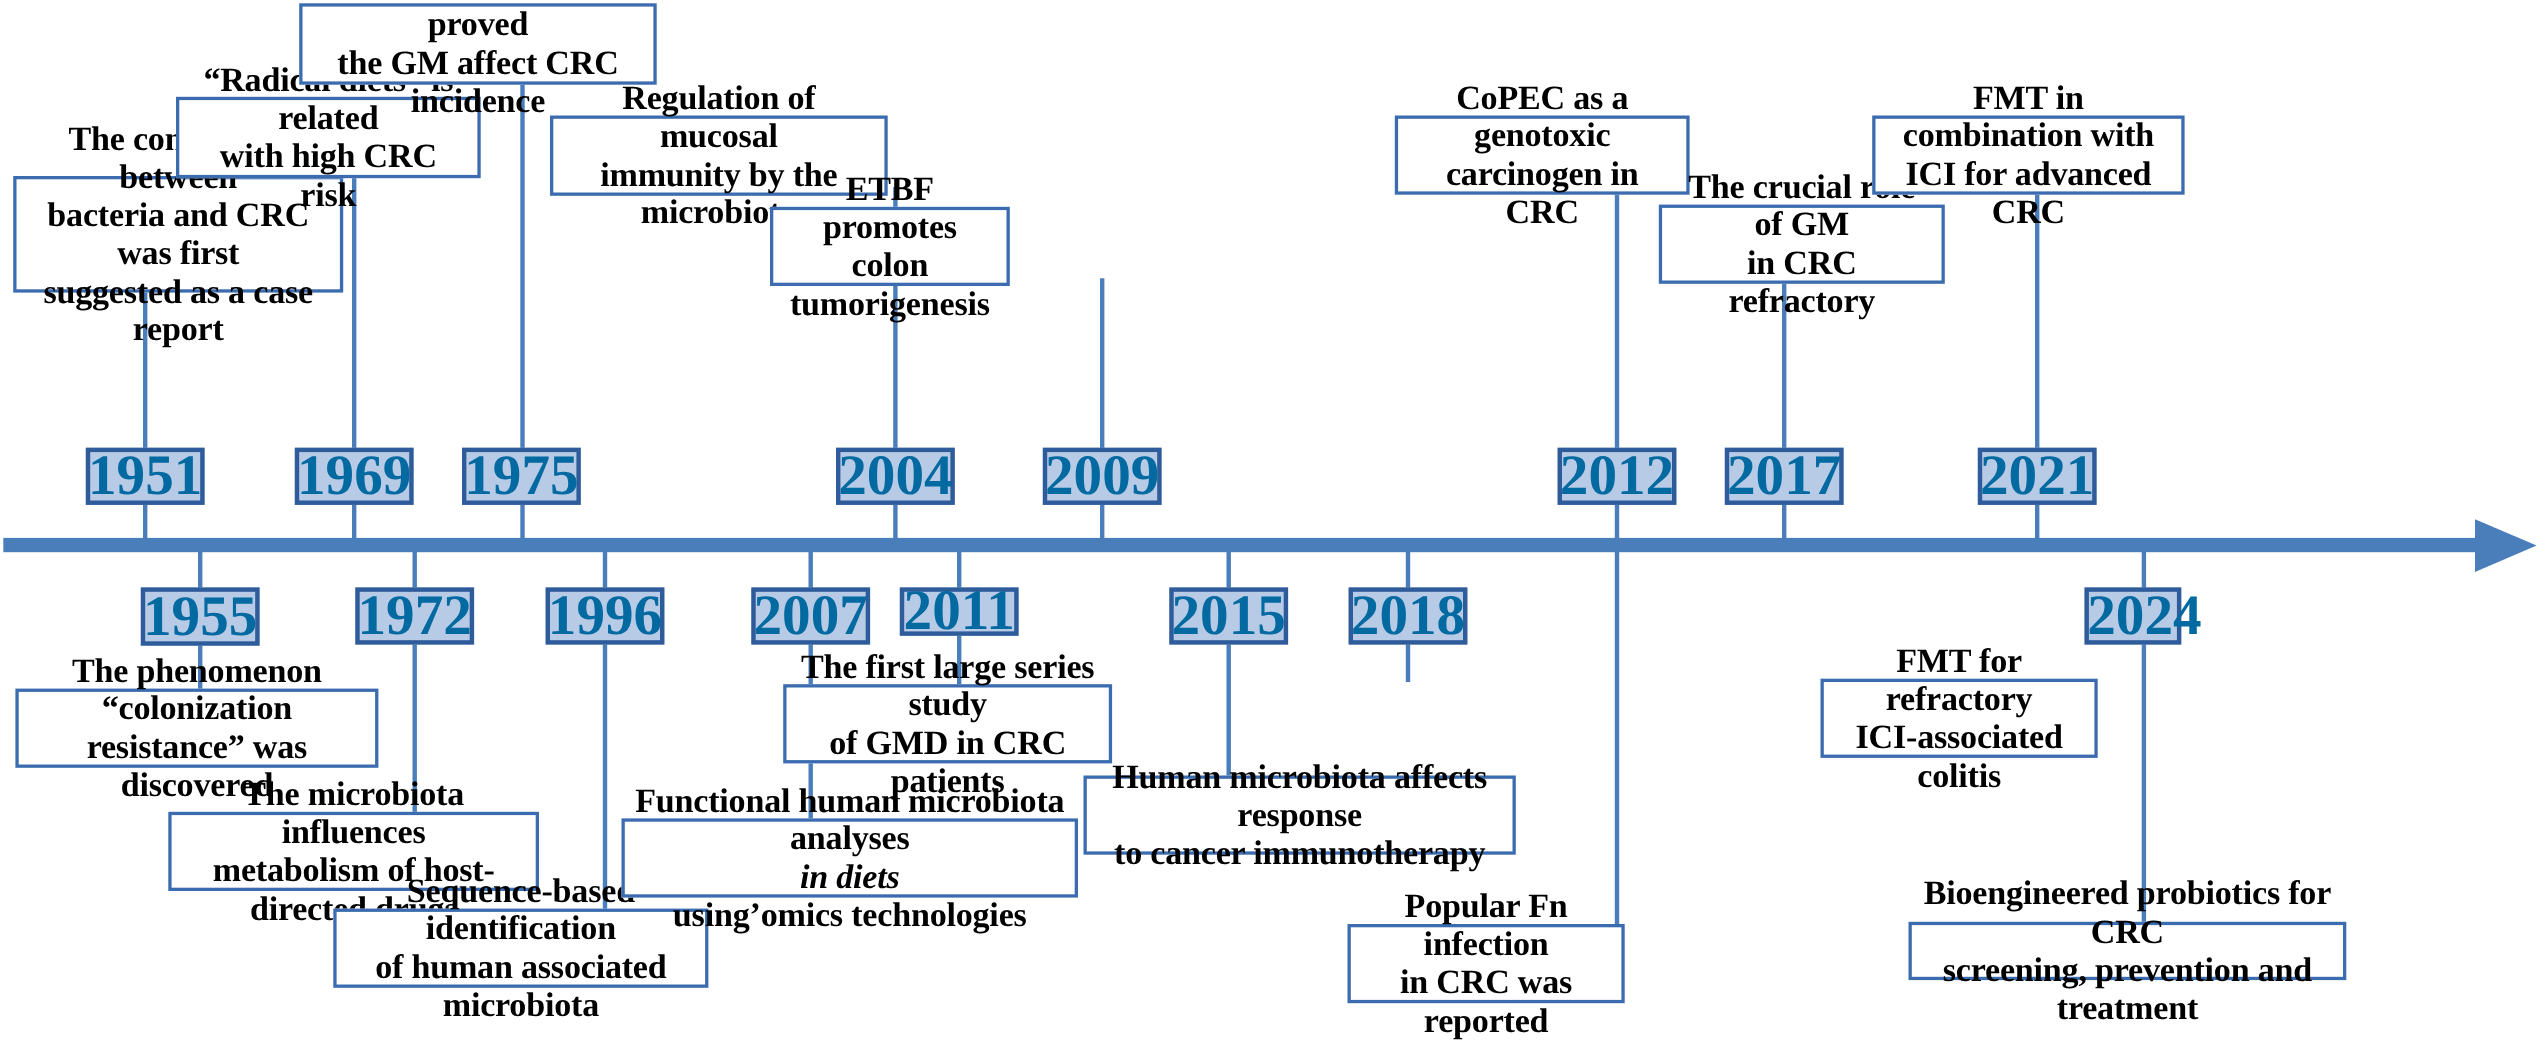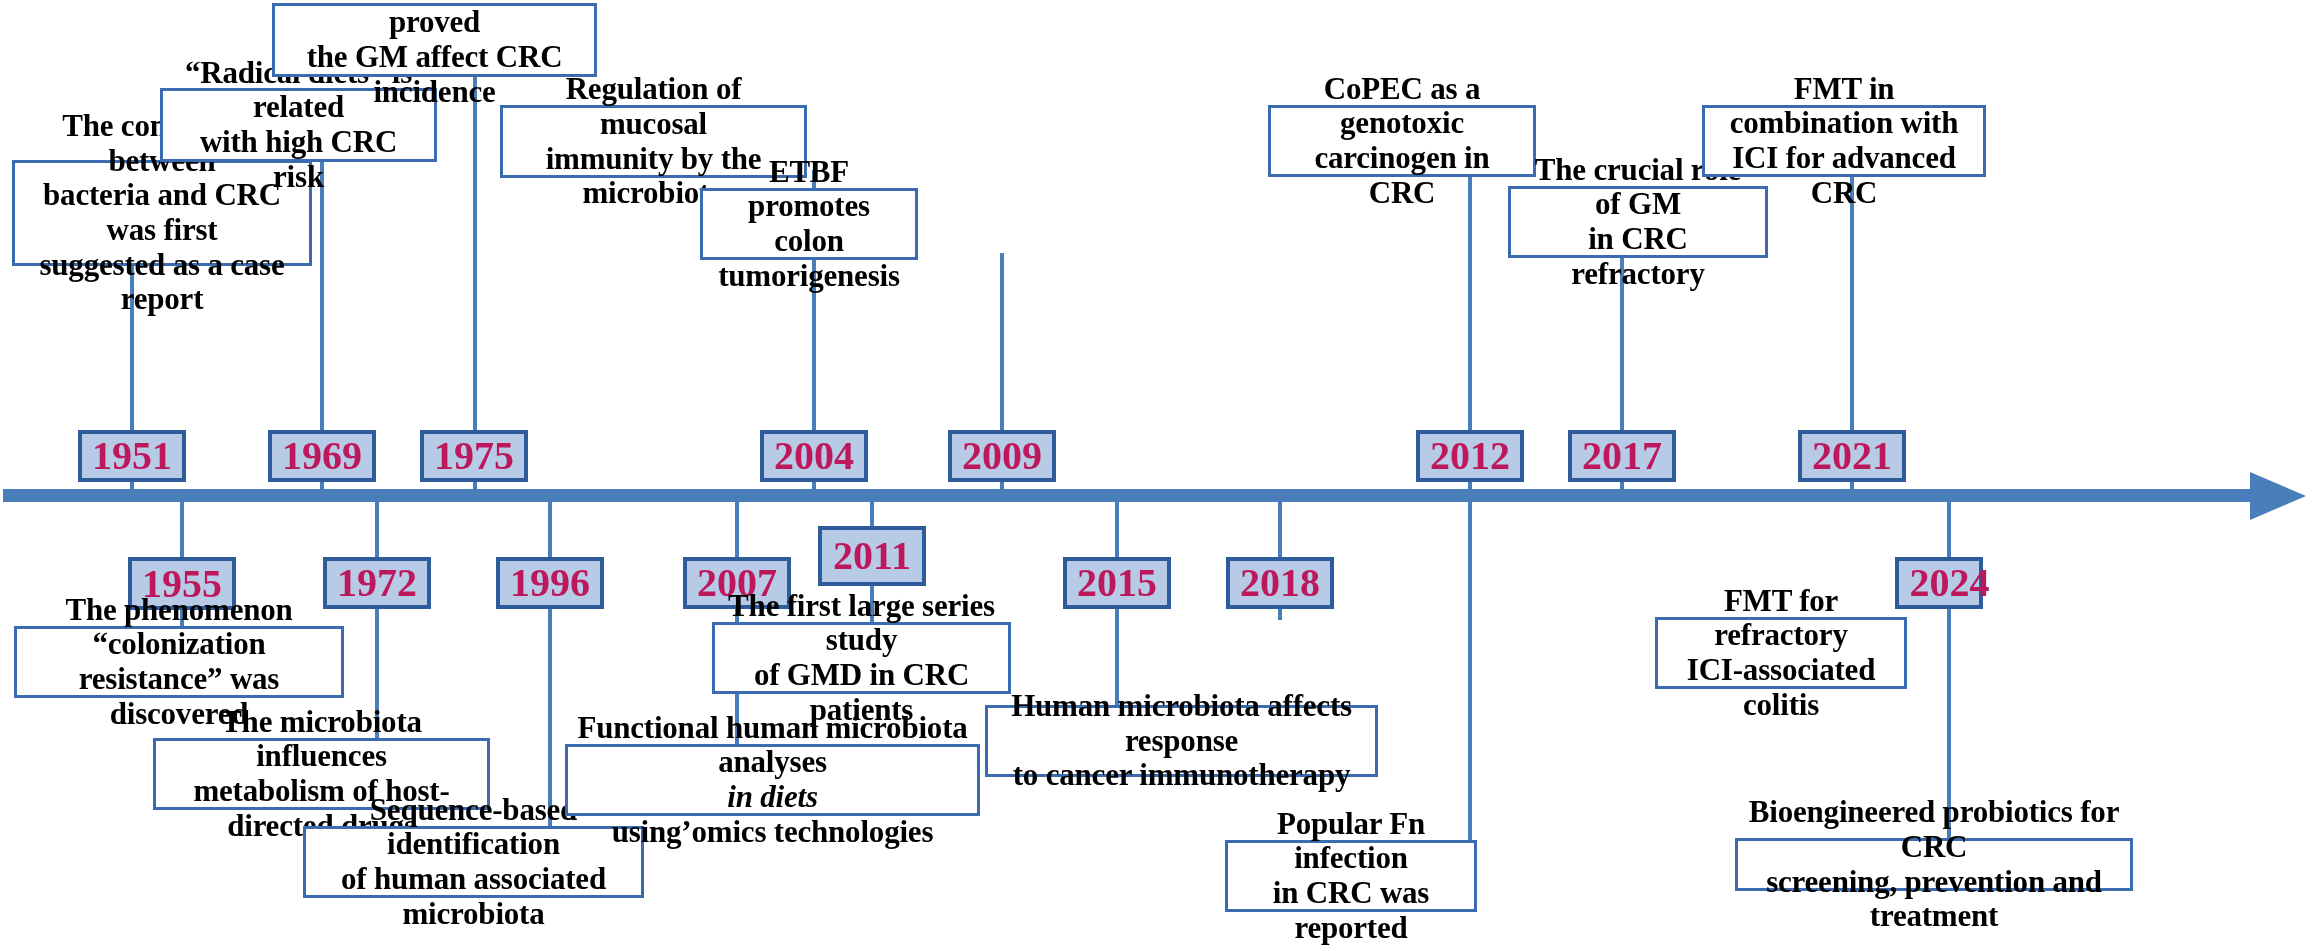--- a/index.html
+++ b/index.html
@@ -55,29 +55,28 @@
   }
   .evt span { display: block; width: 100%; }
   .evt i { font-style: italic; }
 
   
   .year {
     position: absolute;
     box-sizing: border-box;
     border: 4px solid #2e5b9a;
     background: #b7cbe6;
-    color: #be185d;
+    color: #0369a1;
     font-weight: bold;
-    font-size: 40px;
+    font-size: 52px;
     display: flex;
     align-items: center;
     justify-content: center;
     letter-spacing: 0px;
     line-height: 1;
-    margin-top: 23px;
   }
 </style>
 </head>
 <body>
 
 <div id="canvas">
 
   <div class="axis-line" style="left:3px; top:489px; width:2258px; height:13px;"></div>
   <div class="axis-arrow" style="left:2250px; top:472px; border-top:24px solid transparent; border-bottom:24px solid transparent; border-left:56px solid #4a7ebb;"></div>
 
@@ -162,21 +161,21 @@
   <div class="year" style="left:760px; top:407px; width:108px; height:52px;">2004</div>
   <div class="year" style="left:948px; top:407px; width:108px; height:52px;">2009</div>
   <div class="year" style="left:1416px; top:407px; width:108px; height:52px;">2012</div>
   <div class="year" style="left:1568px; top:407px; width:108px; height:52px;">2017</div>
   <div class="year" style="left:1798px; top:407px; width:108px; height:52px;">2021</div>
 
   <div class="year" style="left:128px; top:534px; width:108px; height:53px;">1955</div>
   <div class="year" style="left:323px; top:534px; width:108px; height:52px;">1972</div>
   <div class="year" style="left:496px; top:534px; width:108px; height:52px;">1996</div>
   <div class="year" style="left:683px; top:534px; width:108px; height:52px;">2007</div>
-  <div class="year" style="left:818px; top:503px; width:108px; height:60px;">2011</div>
+  <div class="year" style="left:818px; top:534px; width:108px; height:44px;">2011</div>
   <div class="year" style="left:1063px; top:534px; width:108px; height:52px;">2015</div>
   <div class="year" style="left:1226px; top:534px; width:108px; height:52px;">2018</div>
   <div class="year" style="left:1895px; top:534px; width:88px; height:52px;padding-left:21px;">2024</div>
 
   <div class="evt" style="left:14px; top:626px; width:330px; height:72px;">
     <span>
       <span>The phenomenon “colonization</span>
       <span>resistance” was discovered</span>
     </span>
   </div>

